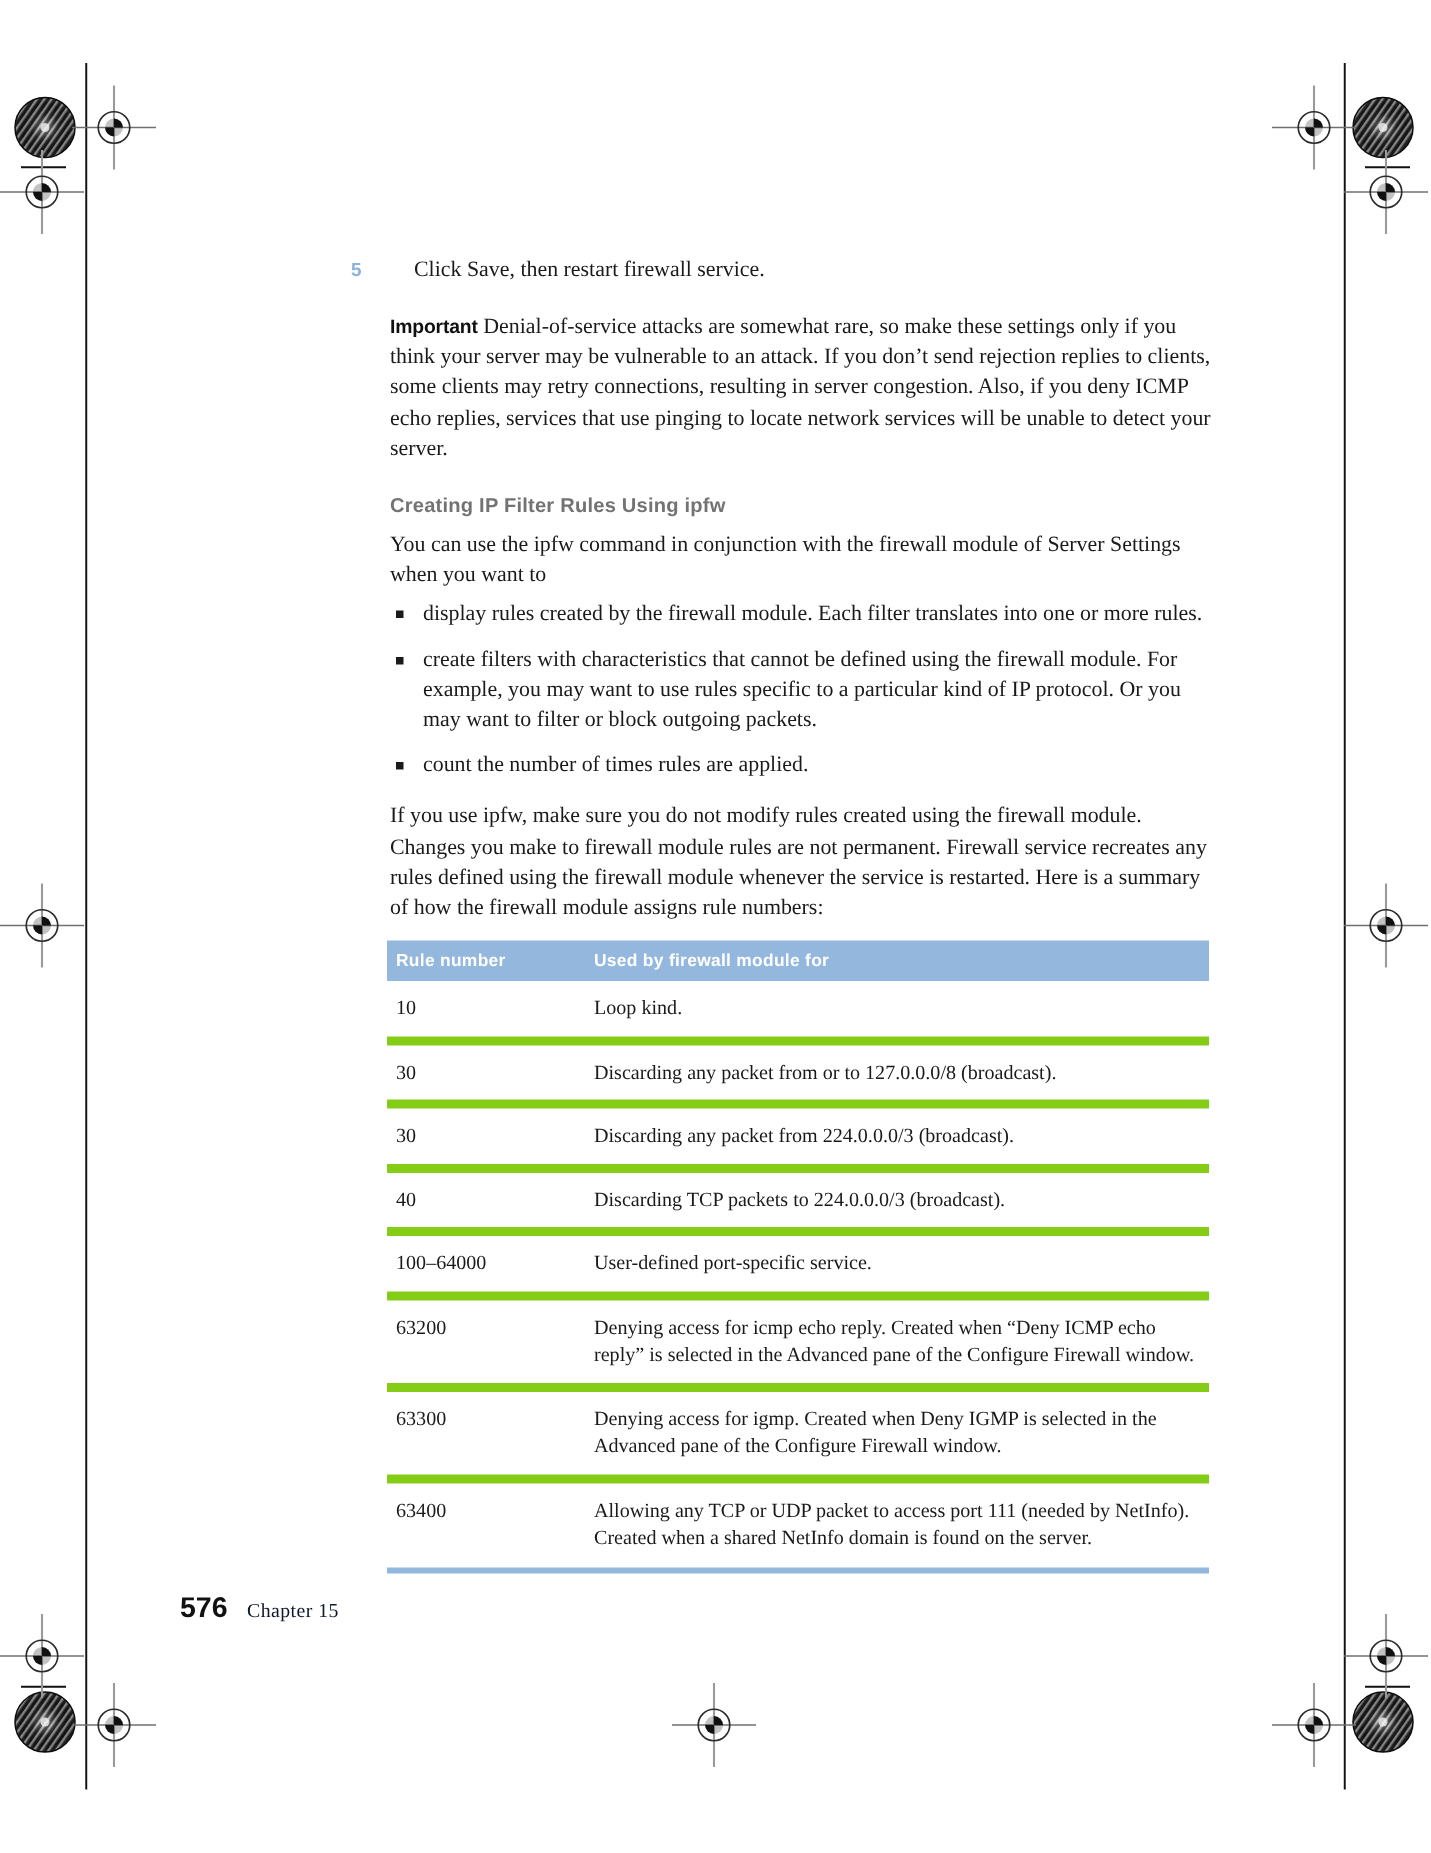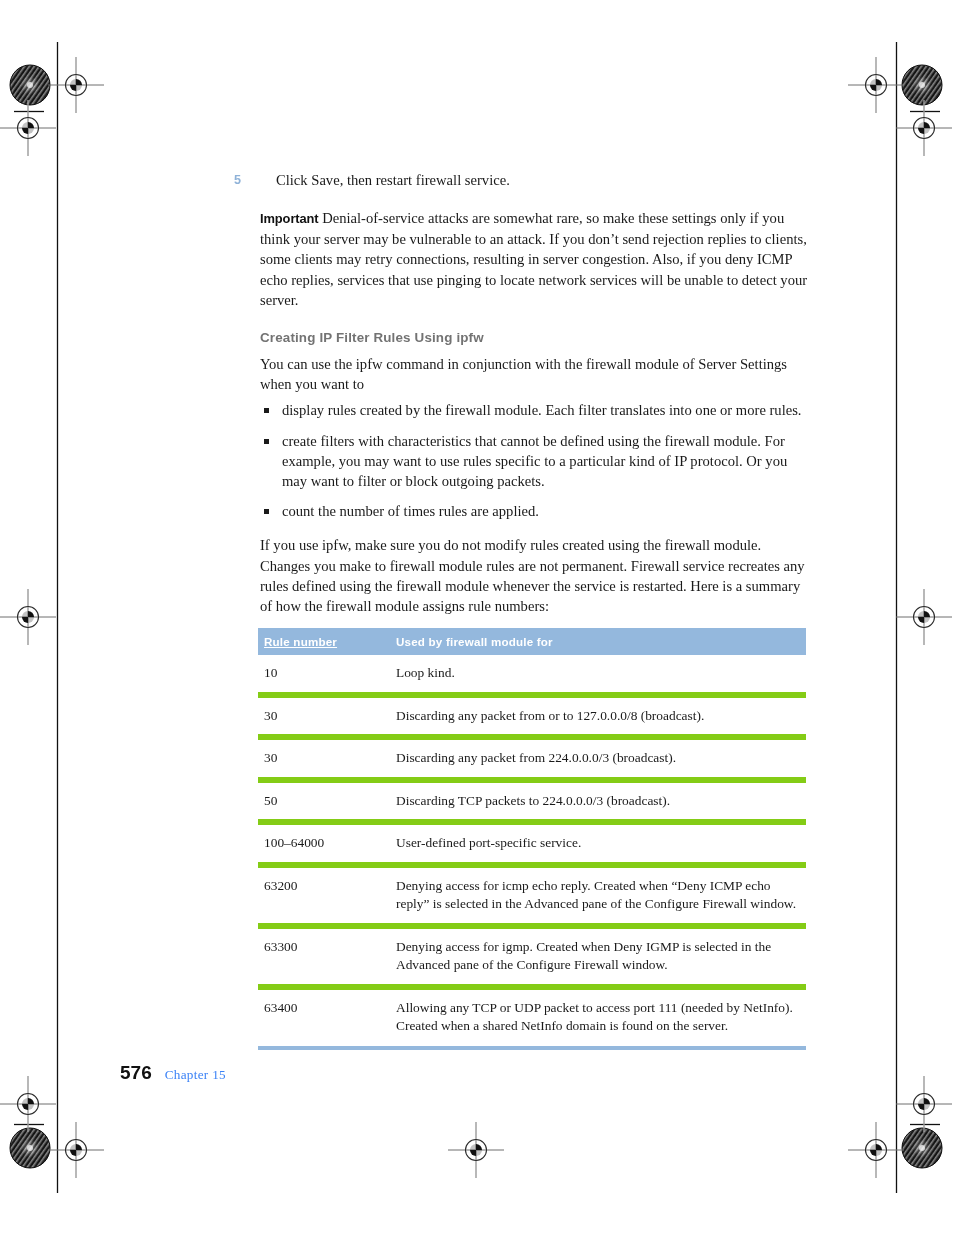--- a/index.html
+++ b/index.html
@@ -125,21 +125,21 @@
     background: #94b8dd;
     color: #ffffff;
     font-family: "Liberation Sans", sans-serif;
     font-weight: bold;
     font-size: 11.6px;
     letter-spacing: 0.2px;
     text-align: left;
     padding: 7px 8px 7px 6px;
     vertical-align: middle;
   }
-  .rules-table thead th.col-num { width: 118px; text-decoration: underline; }
+  .rules-table thead th.col-num { width: 118px; }
   .rules-table tbody td {
     font-family: "Liberation Serif", serif;
     font-size: 13.4px;
     line-height: 18.5px;
     color: #1a1a1a;
     padding: 9px 8px 9px 6px;
     vertical-align: top;
     border-bottom: 6px solid #84cc16;
   }
   .rules-table tbody tr:first-child td { border-top: none; }
@@ -159,21 +159,21 @@
   }
   .folio {
     font-family: "Liberation Sans", sans-serif;
     font-weight: bold;
     font-size: 19px;
     color: #111;
   }
   .chapter-label {
     font-family: "Liberation Serif", serif;
     font-size: 13.2px;
-    color: #3b82f6;
+    color: #0f172a;
     margin-left: 13px;
     letter-spacing: 0.3px;
   }
 </style>
 </head>
 <body>
 
 <div id="prepress">
   <svg width="954" height="1235" viewBox="0 0 954 1235" xmlns="http://www.w3.org/2000/svg">
     <defs>
@@ -329,21 +329,21 @@
         </tr>
         <tr>
           <td class="col-num">30</td>
           <td>Discarding any packet from or to 127.0.0.0/8 (broadcast).</td>
         </tr>
         <tr>
           <td class="col-num">30</td>
           <td>Discarding any packet from 224.0.0.0/3 (broadcast).</td>
         </tr>
         <tr>
-          <td class="col-num">50</td>
+          <td class="col-num">40</td>
           <td>Discarding TCP packets to 224.0.0.0/3 (broadcast).</td>
         </tr>
         <tr>
           <td class="col-num">100–64000</td>
           <td>User-defined port-specific service.</td>
         </tr>
         <tr>
           <td class="col-num">63200</td>
           <td>Denying access for icmp echo reply. Created when “Deny ICMP echo reply” is selected in the Advanced pane of the Configure Firewall window.</td>
         </tr>

